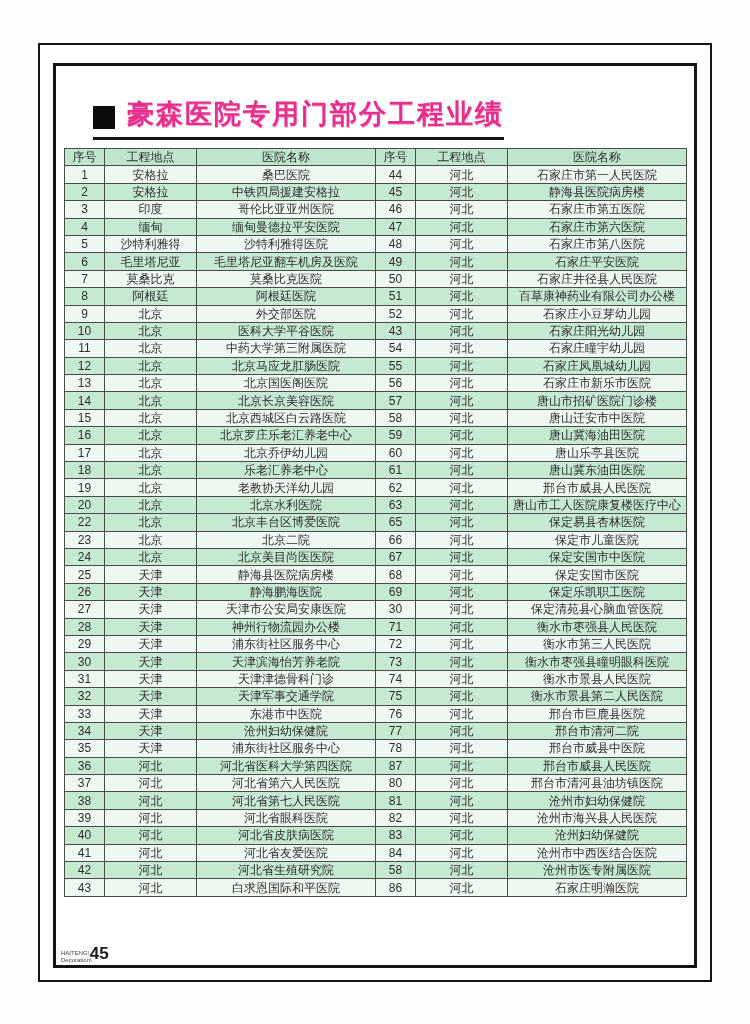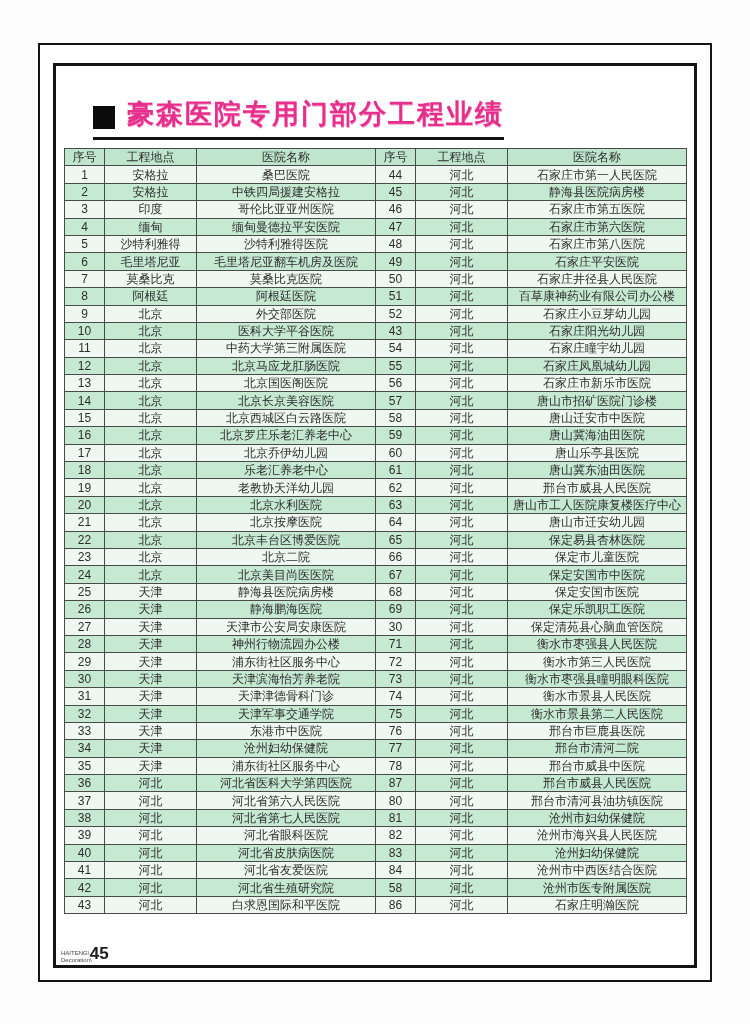--- a/index.html
+++ b/index.html
@@ -246,28 +246,20 @@
           <td>邢台市威县人民医院</td>
         </tr>
         <tr class="green">
           <td>20</td>
           <td>北京</td>
           <td>北京水利医院</td>
           <td>63</td>
           <td>河北</td>
           <td>唐山市工人医院康复楼医疗中心</td>
         </tr>
-        <tr class="pale">
-          <td>21</td>
-          <td>北京</td>
-          <td>北京按摩医院</td>
-          <td>64</td>
-          <td>河北</td>
-          <td>唐山市迁安幼儿园</td>
-        </tr>
         <tr class="green">
           <td>22</td>
           <td>北京</td>
           <td>北京丰台区博爱医院</td>
           <td>65</td>
           <td>河北</td>
           <td>保定易县杏林医院</td>
         </tr>
         <tr class="pale">
           <td>23</td>

